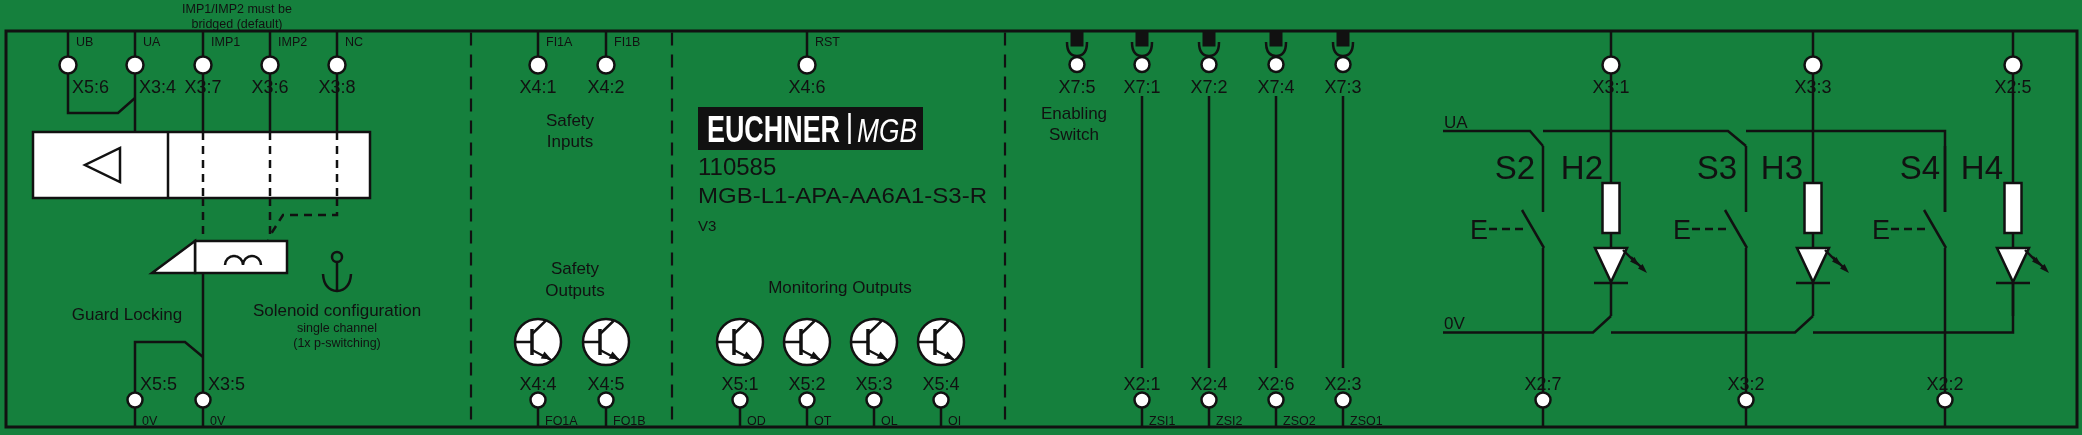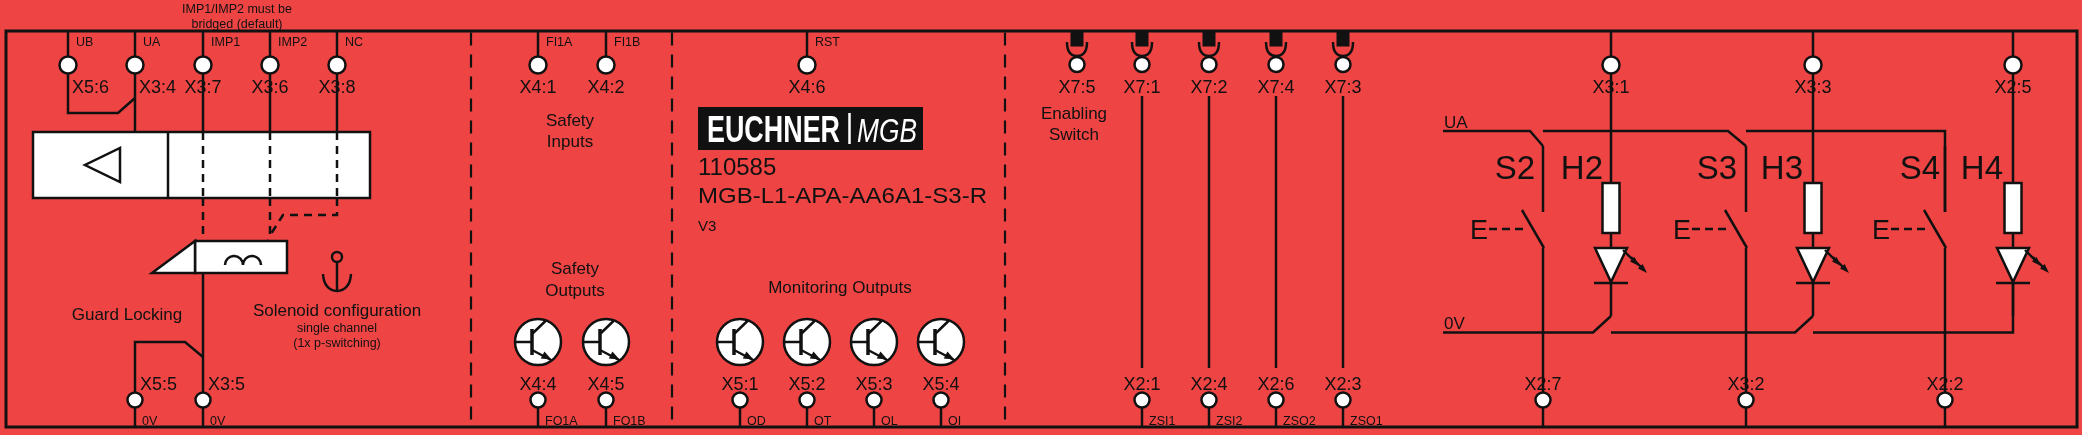--- a/index.html
+++ b/index.html
@@ -1,16 +1,16 @@
 <!DOCTYPE html>
 <html><head>
 <meta charset="utf-8">
 <style>
   html,body{margin:0;padding:0;background:#fff;}
-  .stage{position:relative;width:2082px;height:435px;background:#ef4444;overflow:hidden;}
+  .stage{position:relative;width:2082px;height:435px;background:#15803d;overflow:hidden;}
   svg text{font-family:"Liberation Sans","DejaVu Sans",sans-serif;fill:#111;}
   .w{stroke:#111;stroke-width:2.5;fill:none;}
   .w3{stroke:#111;stroke-width:3.5;fill:none;}
   .wf{fill:#fff;stroke:#111;stroke-width:2.5;}
   .blk{fill:#111;stroke:none;}
   .dash{stroke:#111;stroke-width:2.5;fill:none;stroke-dasharray:8 6;}
   .edash{stroke:#111;stroke-width:2.5;fill:none;stroke-dasharray:8 5;}
   .divider{stroke:#111;stroke-width:2.2;fill:none;stroke-dasharray:13 9;}
   .border{stroke:#111;stroke-width:3;fill:none;}
   .arr{stroke:#111;stroke-width:2.4;fill:none;}

